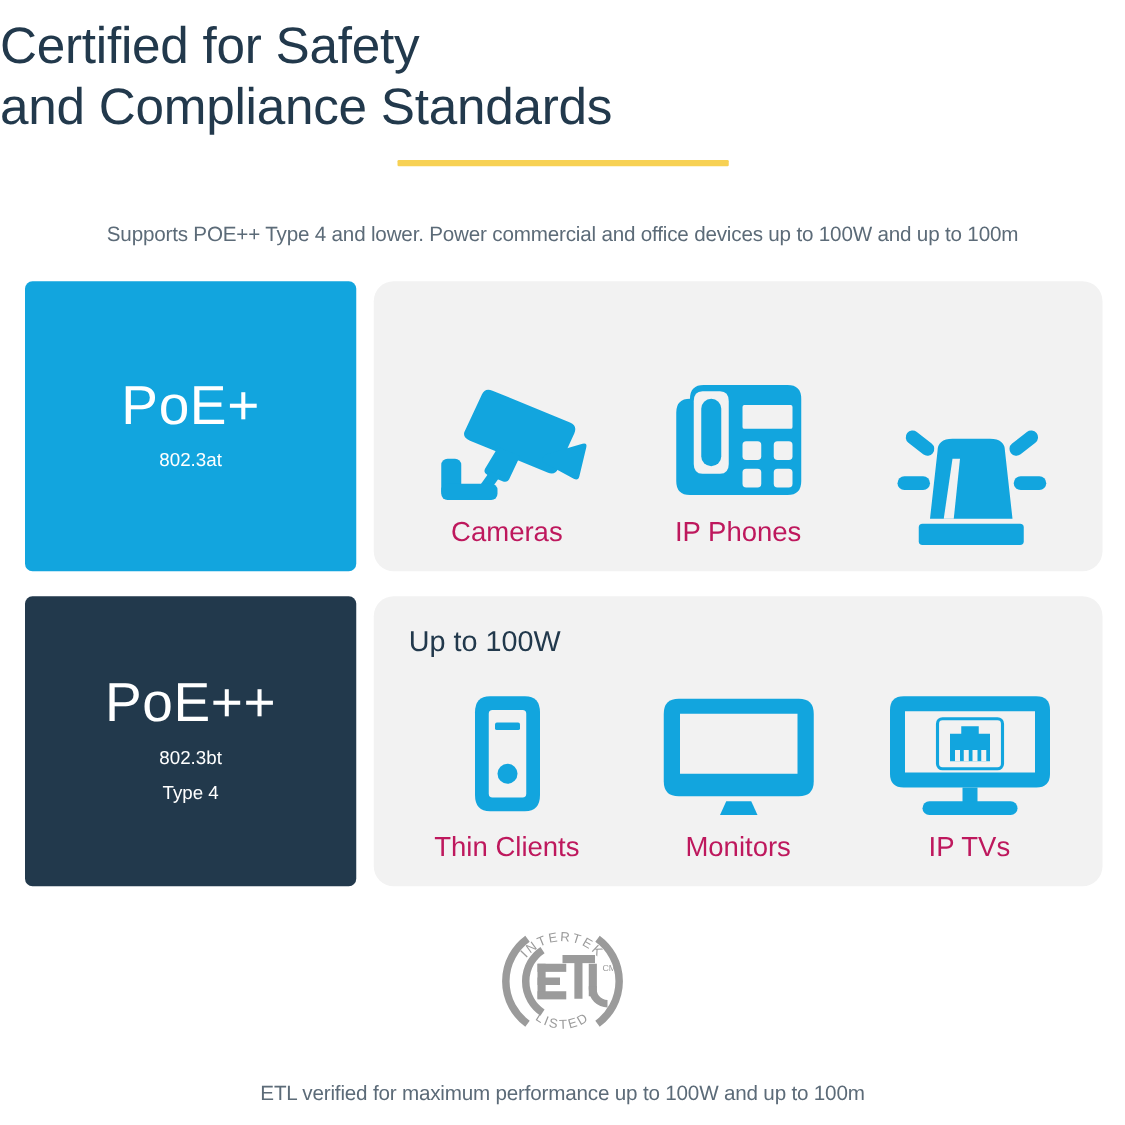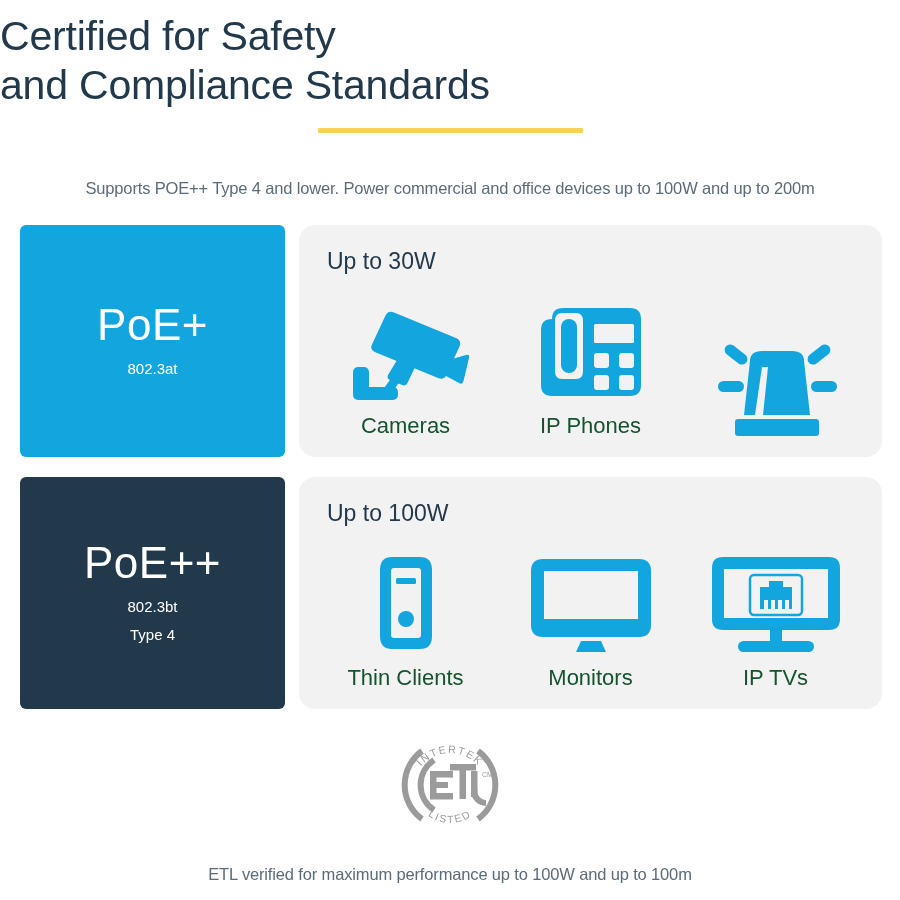--- a/index.html
+++ b/index.html
@@ -115,21 +115,21 @@
   }
   .item-icon {
     display: flex;
     align-items: flex-end;
     justify-content: center;
     height: 104px;
   }
   .item-label {
     margin-top: 12px;
     font-size: 22px;
-    color: #14532d;
+    color: #be185d;
     line-height: 26px;
     white-space: nowrap;
     text-align: center;
   }
 
   
   .footer {
     margin-top: 14px;
     display: flex;
     flex-direction: column;
@@ -145,32 +145,31 @@
 </style>
 </head>
 <body>
 
 <div class="header">
   <div class="title-line">Certified for Safety</div>
   <div class="title-line">and Compliance Standards</div>
   <div class="title-rule"></div>
 </div>
 
-<div class="subtitle">Supports POE++ Type 4 and lower. Power commercial and office devices up to 100W and up to 200m</div>
+<div class="subtitle">Supports POE++ Type 4 and lower. Power commercial and office devices up to 100W and up to 100m</div>
 
 <div class="rows">
 
   <div class="row" style="height:232px;">
     <div class="badge blue">
       <div class="badge-title">PoE+</div>
       <div class="badge-sub">802.3at</div>
     </div>
 
     <div class="panel">
-      <div class="panel-heading">Up to 30W</div>
       <div class="items">
 
         <div class="item">
           <div class="item-icon">
             <svg width="132" height="100" viewBox="0 0 132 100" aria-hidden="true">
               <g fill="#12a5de">
                 <path d="M31.5 44.5 L45.5 14.5 Q48 9 54 11.5 L116 37 Q122 39.5 119.5 45.5 L106.5 74 Q104 79.5 98 77 L36 51.5 Q30 49 31.5 44.5 Z"></path>
                 <path d="M58.5 56.5 L76 64 L67.5 82 Q66 85.5 62 84 L50 79 Q46.5 77.5 48 74 Z"></path>
                 <path d="M96.5 62.5 L126 54 Q130 53 129 57 L123.5 80 Q122.5 84 119 82 L95 69 Q91.5 67 96.5 62.5 Z"></path>
                 <path d="M52 76 L60.5 79.5 L48 97 L39.5 93.5 Z"></path>

